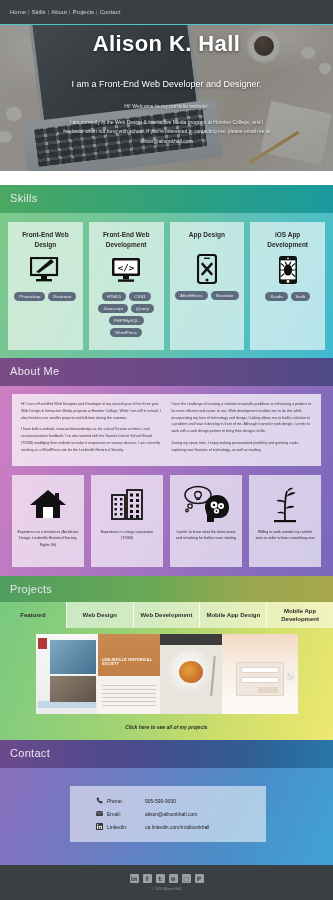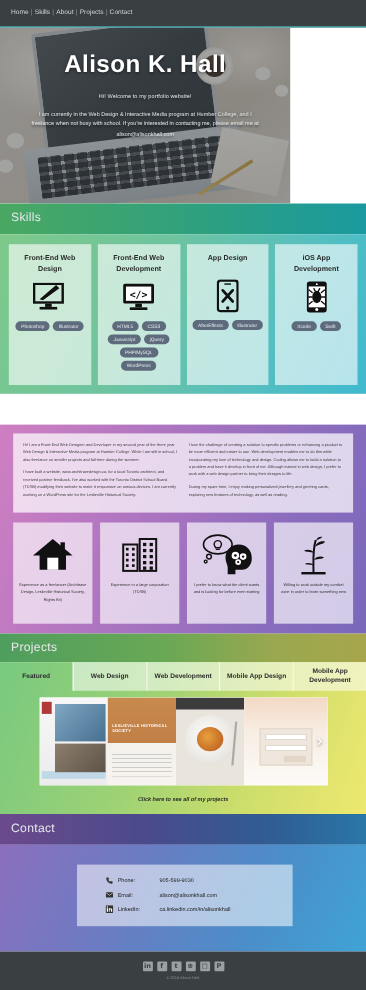--- a/index.html
+++ b/index.html
@@ -31,21 +31,21 @@
     position:relative; z-index:2; width:95px; text-align:center;
     font-size:11px; font-weight:bold; letter-spacing:1px;
     color:#3a3f41; font-family:"DejaVu Sans", sans-serif;
   }
   .nav-links { display:flex; align-items:center; font-size:6px; color:#cfd4d6; }
   .nav-links a { color:#cfd4d6; text-decoration:none; padding:0 2px; }
   .nav-sep { color:#8e9698; }
 
   
   .hero {
-    position:absolute; top:25px; left:0; width:264px; height:160px;
+    position:absolute; top:11px; left:0; width:333px; height:160px;
     overflow:hidden;
   }
   .hero-bg {
     position:absolute; inset:0;
     background:
       radial-gradient(ellipse 34% 42% at 16% 22%, #efe6dd 0%, rgba(239,230,221,0) 70%),
       radial-gradient(ellipse 26% 30% at 86% 16%, #e7dcd0 0%, rgba(231,220,208,0) 72%),
       linear-gradient(128deg,#d7cec4 0%, #cfc5ba 40%, #c8bcae 70%, #d9d1c6 100%);
   }
   .laptop {
@@ -287,20 +287,21 @@
       <div class="notepad"></div>
       <div class="pencil"></div>
       <div class="flower f1"></div>
       <div class="flower f2"></div>
       <div class="flower f3"></div>
       <div class="flower f4"></div>
     </div>
     <div class="hero-overlay"></div>
     <div class="hero-content">
       <div class="hero-name">Alison K. Hall</div>
+      <div class="hero-tag">I am a Front-End Web Developer and Designer.</div>
       <div class="hero-sub">Hi! Welcome to my portfolio website!</div>
       <div class="hero-body">I am currently in the Web Design &amp; Interactive Media program at Humber College, and I freelance when not busy with school. If you're interested in contacting me, please email me at alison@alisonkhall.com</div>
     </div>
   </div>
 
   <div class="band skills-band">
     <div class="band-title">Skills</div>
   </div>
   <div class="band skills-body"></div>
   <div class="skills-grid">
@@ -371,20 +372,23 @@
           <path d="M8.6 9.6 L7.4 7.4 M11.4 9.6 L12.6 7.4" stroke="#111" stroke-width="1.2" stroke-linecap="round"></path>
         </svg>
       </div>
       <div class="tag-wrap">
         <span class="tag">Xcode</span>
         <span class="tag">Swift</span>
       </div>
     </div>
   </div>
 
+  <div class="band about-band">
+    <div class="band-title">About Me</div>
+  </div>
   <div class="band about-body"></div>
 
   <div class="about-text-card">
     <div class="about-col">
       <p>Hi! I am a Front-End Web Designer and Developer in my second year of the three year Web Design &amp; Interactive Media program at Humber College. While I am still in school, I also freelance on smaller projects and full-time during the summer.</p>
       <p>I have built a website, www.architravedesign.ca, for a local Toronto architect, and received positive feedback. I've also worked with the Toronto District School Board (TDSB) modifying their website to make it responsive on various devices. I am currently working on a WordPress site for the Leslieville Historical Society.</p>
     </div>
     <div class="about-col">
       <p>I love the challenge of creating a solution to specific problems or enhancing a product to be more efficient and easier to use. Web development enables me to do this while incorporating my love of technology and design. Coding allows me to build a solution to a problem and have it develop in front of me. Although trained in web design, I prefer to work with a web design partner to bring their designs to life.</p>
       <p>During my spare time, I enjoy making personalized jewellery and greeting cards, exploring new features of technology, as well as reading.</p>

